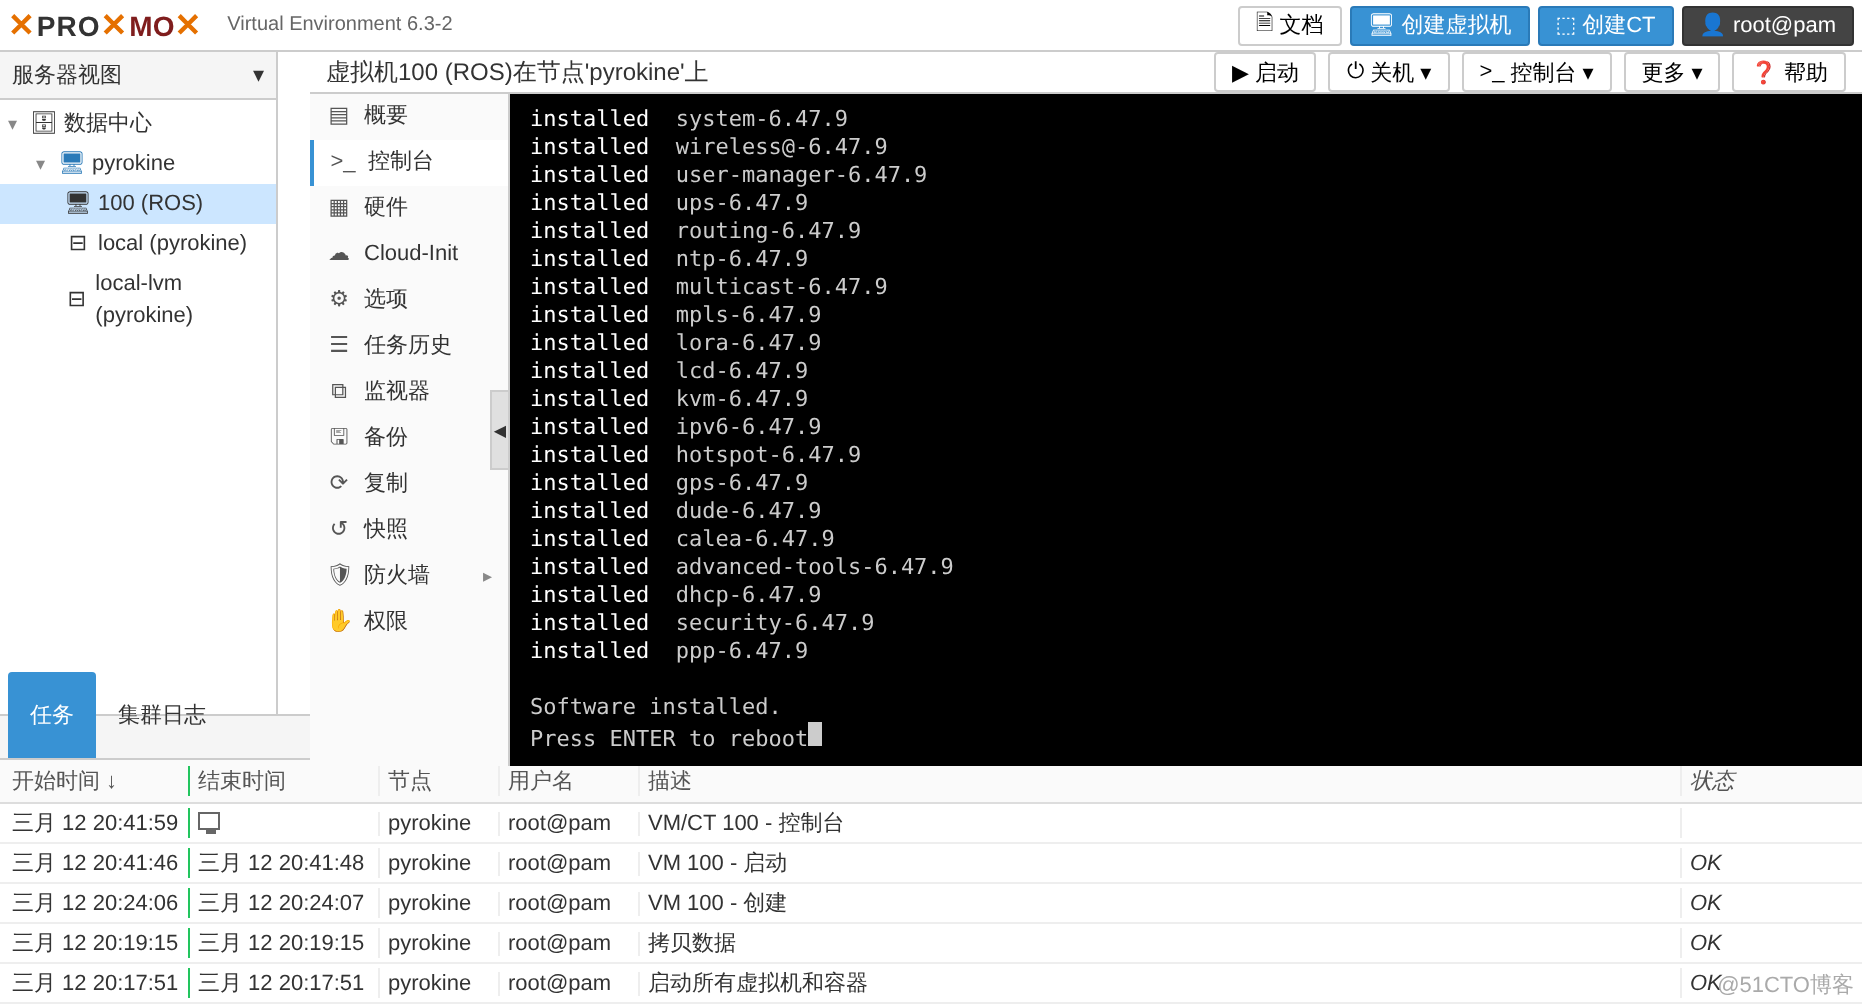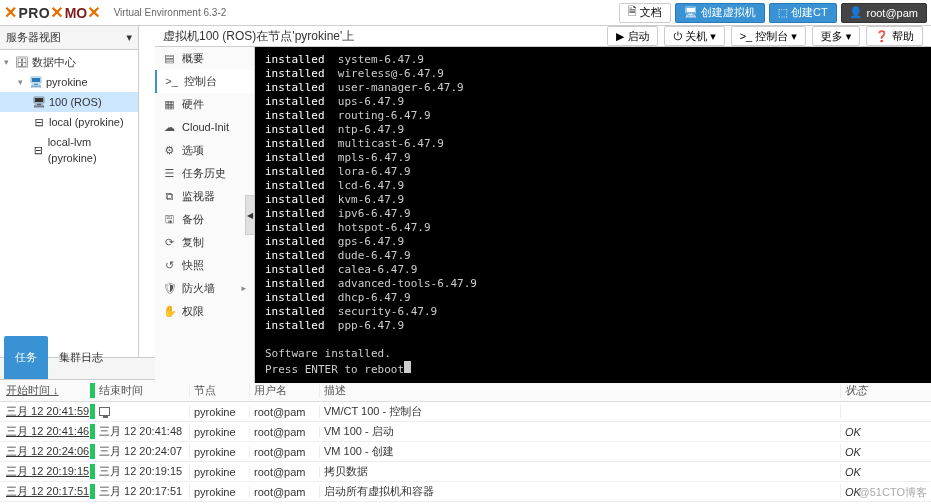--- a/index.html
+++ b/index.html
@@ -44,21 +44,21 @@
     .console .kw { color: #fff; }
     .cursor { display: inline-block; width: 7px; height: 12px; background: #ccc; }
     
     .tasks-panel { height: 147px; border-top: 1px solid #ccc; display: flex; flex-direction: column; }
     .tabs-row { height: 22px; display: flex; align-items: flex-end; border-bottom: 1px solid #ccc; background: #f5f5f5; padding-left: 4px; }
     .tab-btn { padding: 13px 10px; font-size: 11px; cursor: pointer; border: 1px solid transparent; }
     .tab-btn.active { background: #3892d4; color: #fff; border-radius: 2px 2px 0 0; }
     .log-header, .log-row { display: flex; font-size: 11px; }
     .log-header { height: 22px; background: #fafafa; border-bottom: 1px solid #ddd; align-items: center; color: #555; }
     .log-row { height: 20px; align-items: center; border-bottom: 1px solid #eee; }
-    .c-start { width: 95px; padding-left: 6px; border-right: 5px solid #22c55e; text-decoration: underline; }
+    .c-start { width: 95px; padding-left: 6px; border-right: 1px solid #22c55e; }
     .c-end { width: 95px; padding-left: 4px; border-right: 1px solid #eee; }
     .c-node { width: 60px; padding-left: 4px; border-right: 1px solid #eee; }
     .c-user { width: 70px; padding-left: 4px; border-right: 1px solid #eee; }
     .c-desc { flex: 1; padding-left: 4px; border-right: 1px solid #eee; }
     .c-status { width: 90px; padding-left: 4px; font-style: italic; }
     .hdr .c-start::after, .hdr .c-end::after, .hdr .c-node::after, .hdr .c-user::after, .hdr .c-desc::after { border-right: 1px solid #ccc; }
     
     .watermark { position: absolute; right: 4px; bottom: 4px; color: #aaa; font-size: 11px; }
     .monitor-icon { width: 11px; height: 9px; border: 1px solid #666; display: inline-block; position: relative; }
     .monitor-icon::after { content: ''; position: absolute; left: 3px; bottom: -3px; width: 5px; height: 2px; background: #666; }

